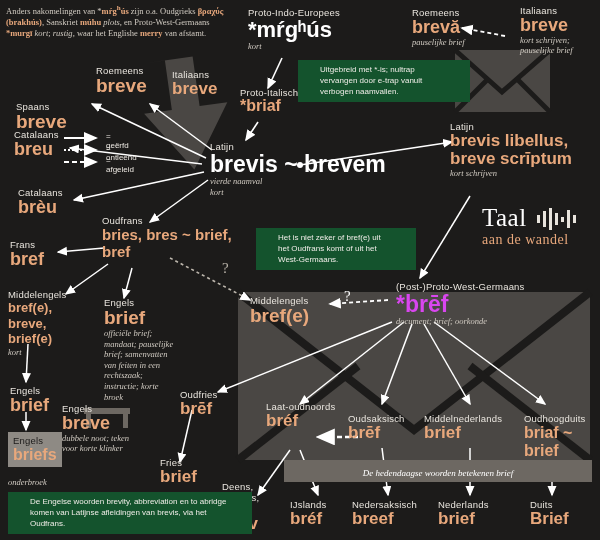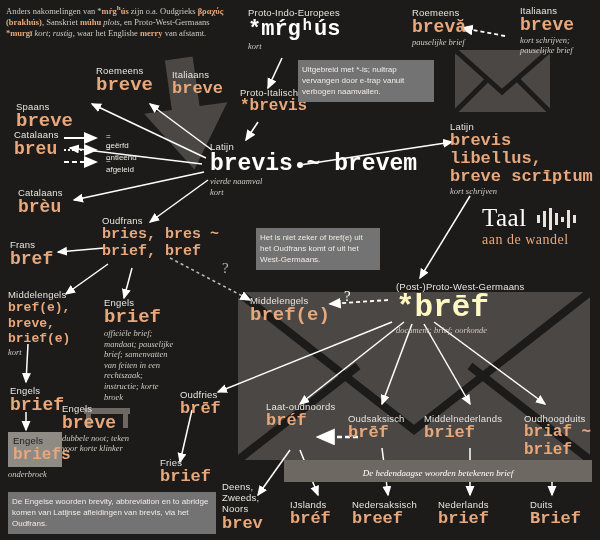--- a/index.html
+++ b/index.html
@@ -8,28 +8,28 @@
     background:#1c1b1a;
     color:#f0ece6;
     font-family:"Liberation Serif", serif;
     overflow:hidden;
     position:relative;
   }
   #stage{position:absolute;left:0;top:0;width:600px;height:540px;}
   .abs{position:absolute;}
   .node{line-height:1.05;}
   .lang{font-family:"Liberation Sans", sans-serif;font-size:9.5px;color:#e8e4dd;letter-spacing:.2px;}
-  .word{font-family:Liberation Mono, monospace;font-weight:bold;color:#e8a87c;}
+  .word{font-family:Liberation Sans, sans-serif;font-weight:bold;color:#e8a87c;}
   .word.big{font-size:22px;}
   .word.xl{font-size:26px;}
   .word.mid{font-size:16px;}
   .white{color:#ffffff;}
   .note{font-family:"Liberation Serif", serif;font-style:italic;font-size:8.5px;color:#cfc9c0;line-height:1.25;}
   .note.nit{font-style:normal;}
-  .box{background:#737373;padding:5px 4px;font-family:"Liberation Sans", sans-serif;font-size:8px;color:#efece7;line-height:1.35;}
+  .box{background:#14532d;padding:5px 22px;font-family:"Liberation Sans", sans-serif;font-size:8px;color:#efece7;line-height:1.35;}
   .lightblock{background:#8e8a84;}
   .bandtext{font-family:"Liberation Serif", serif;font-style:italic;font-size:9px;color:#ffffff;}
   svg{position:absolute;left:0;top:0;}
   .qmark{font-family:"Liberation Serif", serif;font-size:15px;color:#b8b2a8;}
   .legend{font-family:Liberation Sans, sans-serif;font-size:8px;color:#ece8e2;}
   .taal{font-family:"Liberation Serif", serif;font-size:25px;color:#ffffff;letter-spacing:.5px;}
   .taalsub{font-family:"Liberation Serif", serif;font-size:14px;color:#e8a87c;letter-spacing:.5px;}
 </style>
 </head>
 <body>
@@ -149,21 +149,21 @@
   </div>
 
   <div class="abs node" style="left:248px;top:8px;">
     <div class="lang">Proto-Indo-Europees</div>
     <div class="word big white">*mŕgʰús</div>
     <div class="note">kort</div>
   </div>
 
   <div class="abs node" style="left:240px;top:88px;">
     <div class="lang">Proto-Italisch</div>
-    <div class="word mid">*brevis</div>
+    <div class="word mid">*briaf</div>
   </div>
 
   <div class="abs node" style="left:210px;top:142px;">
     <div class="lang">Latijn</div>
     <div class="word xl white" style="font-size:23px;">brevis ~ brevem</div>
     <div class="note" style="white-space:pre-line;">vierde naamval
 kort</div>
   </div>
 
   <div class="abs node" style="left:450px;top:122px;width:148px;">
@@ -214,21 +214,21 @@
   </div>
 
   <div class="abs node" style="left:520px;top:6px;width:76px;">
     <div class="lang">Italiaans</div>
     <div class="word" style="font-size:18px;">breve</div>
     <div class="note">kort schrijven; pauselijke brief</div>
   </div>
 
   <div class="abs node" style="left:396px;top:282px;width:130px;">
     <div class="lang">(Post-)Proto-West-Germaans</div>
-    <div class="word" style="font-size:31px;color:#fef9c3;">*brēf</div>
+    <div class="word" style="font-size:23px;color:#d946ef;">*brēf</div>
     <div class="note">document; brief; oorkonde</div>
   </div>
 
   <div class="abs node" style="left:8px;top:290px;width:72px;">
     <div class="lang">Middelengels</div>
     <div class="word" style="font-size:13px;line-height:1.2;">bref(e), breve, brief(e)</div>
     <div class="note">kort</div>
   </div>
 
   <div class="abs node" style="left:104px;top:298px;width:74px;">
@@ -245,21 +245,21 @@
   <div class="abs node" style="left:10px;top:386px;">
     <div class="lang">Engels</div>
     <div class="word" style="font-size:18px;">brief</div>
   </div>
 
   <div class="abs" style="left:8px;top:432px;width:54px;">
     <div class="lightblock" style="padding:3px 5px;">
       <div class="lang" style="color:#1c1b1a;">Engels</div>
       <div class="word" style="font-size:16px;color:#e8a87c;">briefs</div>
     </div>
-    <div class="note" style="margin-top:2px;">onderbroek</div>
+    <div class="note" style="margin-top:10px;">onderbroek</div>
   </div>
 
   <div class="abs node" style="left:62px;top:404px;width:72px;">
     <div class="lang">Engels</div>
     <div class="word" style="font-size:18px;">breve</div>
     <div class="note">dubbele noot; teken voor korte klinker</div>
   </div>
 
   <div class="abs node" style="left:180px;top:390px;">
     <div class="lang">Oudfries</div>

